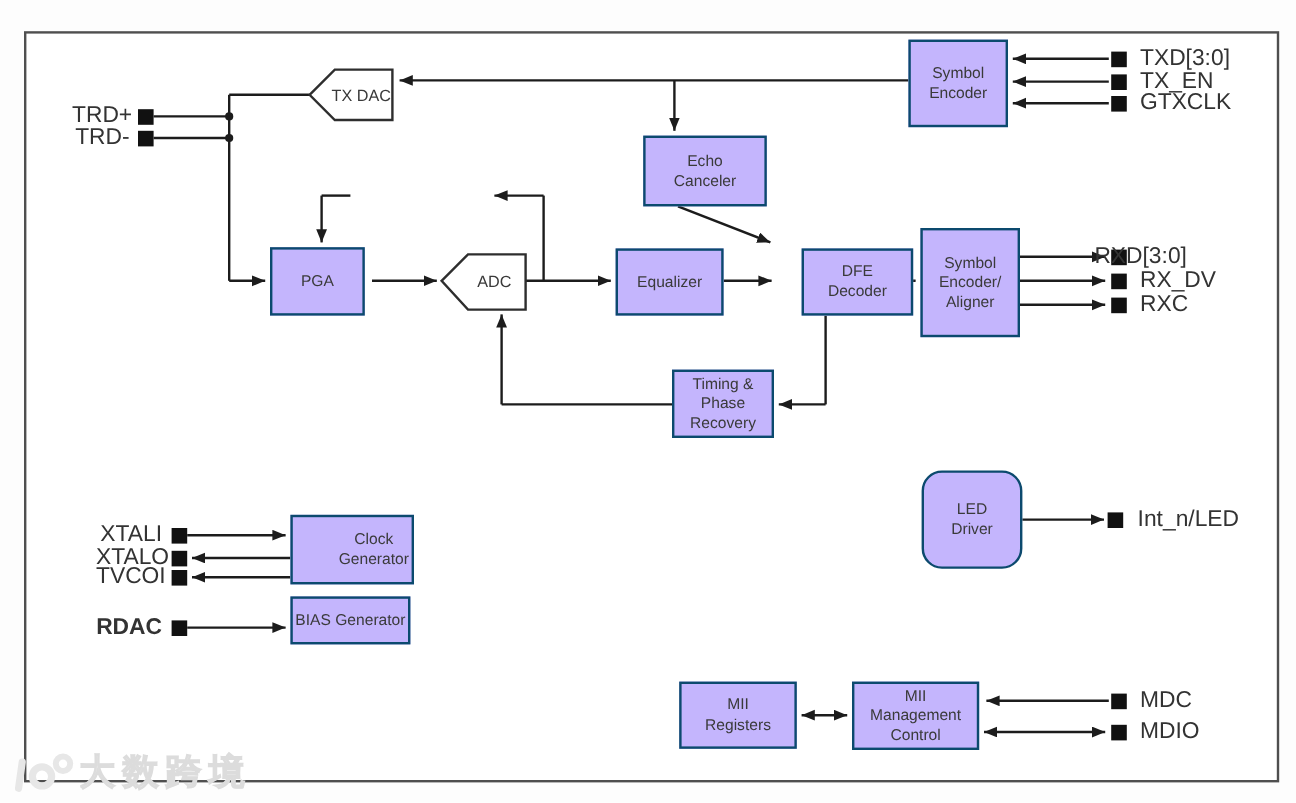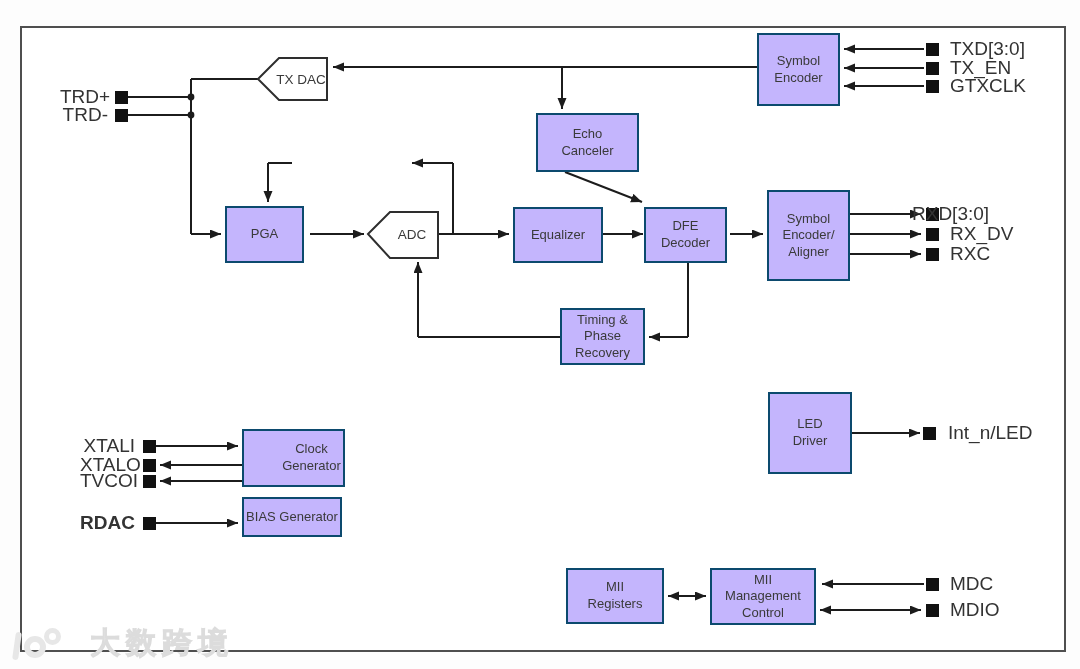--- a/index.html
+++ b/index.html
@@ -17,21 +17,21 @@
     display:flex;align-items:center;justify-content:center;text-align:center;
     font-size:13px;line-height:1.28;white-space:pre-line;color:#3a3a3a;
   }
   .pin-label{
     position:absolute;font-size:19px;height:16px;line-height:16px;color:#333333;
     white-space:nowrap;
   }
   .pin-left{text-align:right;}
   .pin-right{text-align:left;}
   .watermark{
-    position:absolute;left:8px;top:622px;display:flex;align-items:center;gap:24px;
+    position:absolute;left:8px;top:622px;display:flex;align-items:center;gap:0;
     pointer-events:none;
   }
   .wm-logo{position:relative;width:58px;height:42px;}
   .wm-stroke{
     position:absolute;left:6px;top:10px;width:6px;height:28px;background:#e7e7e7;
     border-radius:3px;transform:rotate(8deg);
   }
   .wm-circle-big{
     position:absolute;left:16px;top:14px;width:22px;height:22px;border:6px solid #e7e7e7;
     border-radius:50%;box-sizing:border-box;
@@ -136,29 +136,29 @@
       <rect x="926" y="604" width="13" height="13"></rect>
     </g>
   </svg>
 
   <div class="block" style="left:757px;top:33px;width:83px;height:73px;">Symbol
 Encoder</div>
   <div class="block" style="left:500px;top:113px;width:103px;height:59px;margin-left:36px;">Echo
 Canceler</div>
   <div class="block" style="left:225px;top:206px;width:79px;height:57px;">PGA</div>
   <div class="block" style="left:513px;top:207px;width:90px;height:56px;">Equalizer</div>
-  <div class="block" style="left:644px;top:207px;width:83px;height:56px;">DFE
+  <div class="block" style="left:668px;top:207px;width:93px;height:56px;">DFE
 Decoder</div>
   <div class="block" style="left:767px;top:190px;width:83px;height:91px;">Symbol
 Encoder/
 Aligner</div>
   <div class="block" style="left:560px;top:308px;width:85px;height:57px;">Timing &amp;
 Phase
 Recovery</div>
-  <div class="block" style="left:768px;top:392px;width:84px;height:82px;">LED
+  <div class="block" style="left:768px;top:392px;width:84px;height:82px;border-radius:17px;">LED
 Driver</div>
   <div class="block" style="left:242px;top:429px;width:103px;height:58px;padding-left:36px;">Clock
 Generator</div>
   <div class="block" style="left:242px;top:497px;width:100px;height:40px;">BIAS Generator</div>
   <div class="block" style="left:566px;top:568px;width:98px;height:56px;">MII
 Registers</div>
   <div class="block" style="left:710px;top:568px;width:106px;height:57px;">MII
 Management
 Control</div>
 

